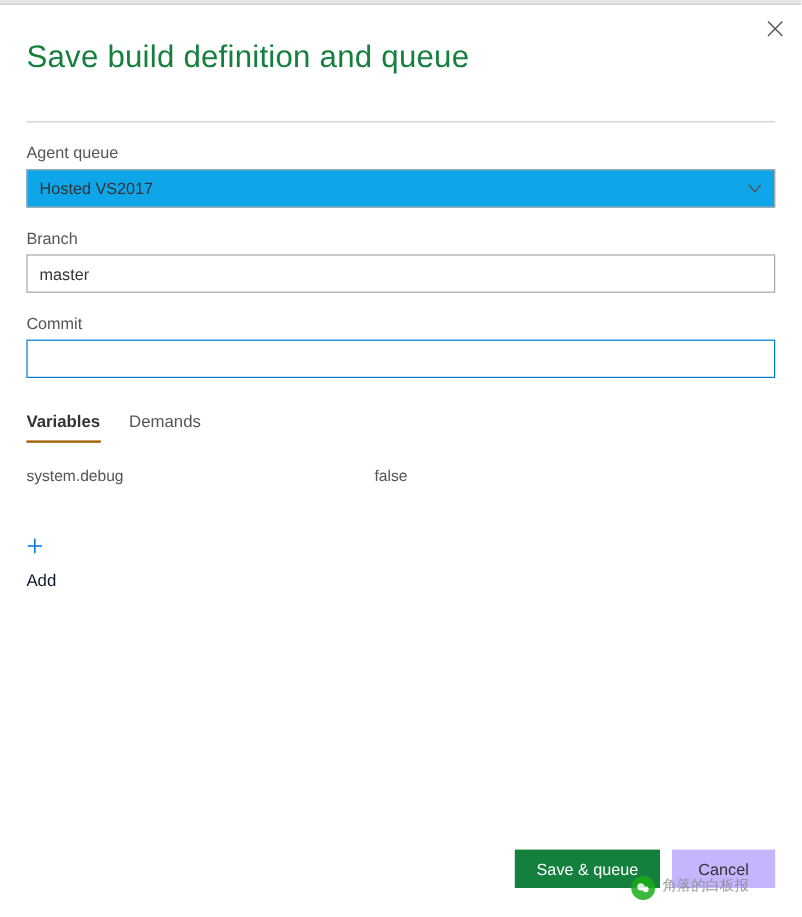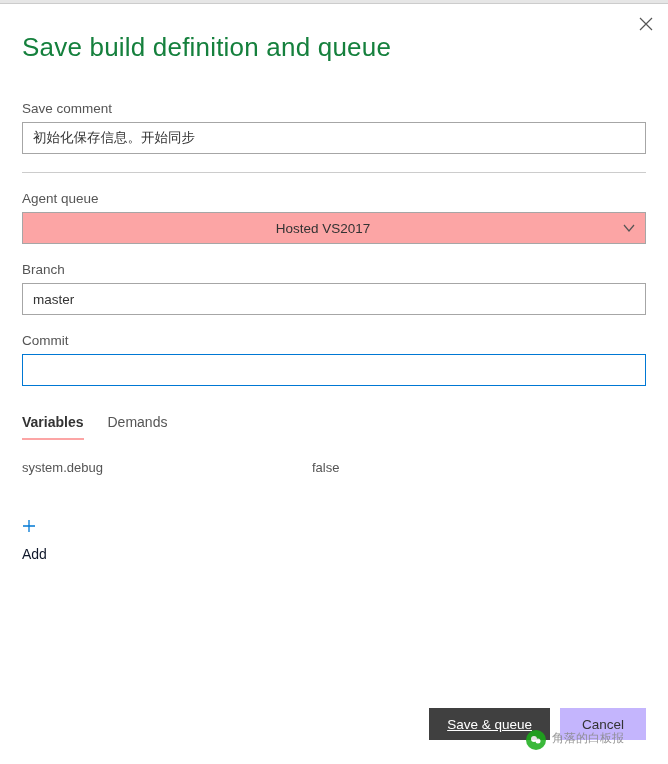--- a/index.html
+++ b/index.html
@@ -79,23 +79,23 @@
     }
     .select-input {
       width: 100%;
       height: 32px;
       border: 1px solid #a6a6a6;
       padding: 0 32px 0 10px;
       font-size: 13.5px;
       font-family: inherit;
       color: #333;
       outline: none;
-      background: #fca5a5;
-      cursor: pointer;
-      text-align: center;
+      background: #0ea5e9;
+      cursor: pointer;
+      text-align: left;
     }
     .select-chevron {
       position: absolute;
       right: 10px;
       top: 50%;
       transform: translateY(-50%);
       pointer-events: none;
     }
     .select-chevron svg {
       width: 14px;
@@ -111,21 +111,21 @@
     .tab {
       font-size: 14px;
       color: #555;
       padding-bottom: 8px;
       cursor: pointer;
       border-bottom: 2px solid transparent;
     }
     .tab.active {
       color: #333;
       font-weight: 600;
-      border-bottom: 2px solid #fca5a5;
+      border-bottom: 2px solid #a16207;
     }
     .var-table {
       width: 100%;
     }
     .var-row {
       display: flex;
       font-size: 13px;
       color: #555;
       padding: 4px 0;
     }
@@ -158,23 +158,22 @@
     }
     .btn {
       height: 32px;
       padding: 0 18px;
       font-size: 13.5px;
       font-family: inherit;
       border: none;
       cursor: pointer;
     }
     .btn-primary {
-      background: #404040;
+      background: #15803d;
       color: #fff;
-      text-decoration: underline;
     }
     .btn-secondary {
       background: #c4b5fd;
       color: #333;
       padding: 0 22px;
     }
     .watermark {
       position: absolute;
       bottom: 14px;
       right: 44px;
@@ -207,24 +206,20 @@
   <span>
     <svg viewBox="0 0 14 14">
         <path d="M1 1 L13 13 M13 1 L1 13" stroke="#555" stroke-width="1.2" fill="none"></path>
       </svg>
   </span>
 </div>
 
 <div class="content">
   <h1 class="dialog-title">Save build definition and queue</h1>
 
-  <div class="field-group">
-    <label class="field-label">Save comment</label>
-    <input type="text" class="text-input" value="初始化保存信息。开始同步" style="">
-  </div>
 
   <hr class="hr-divider">
 
   <div class="field-group">
     <label class="field-label">Agent queue</label>
     <div class="select-wrap">
       <button class="select-input">Hosted VS2017</button>
       <span class="select-chevron">
         <svg viewBox="0 0 14 14">
             <path d="M2 4 L7 10 L12 4" stroke="#555" stroke-width="1.2" fill="none"></path>

